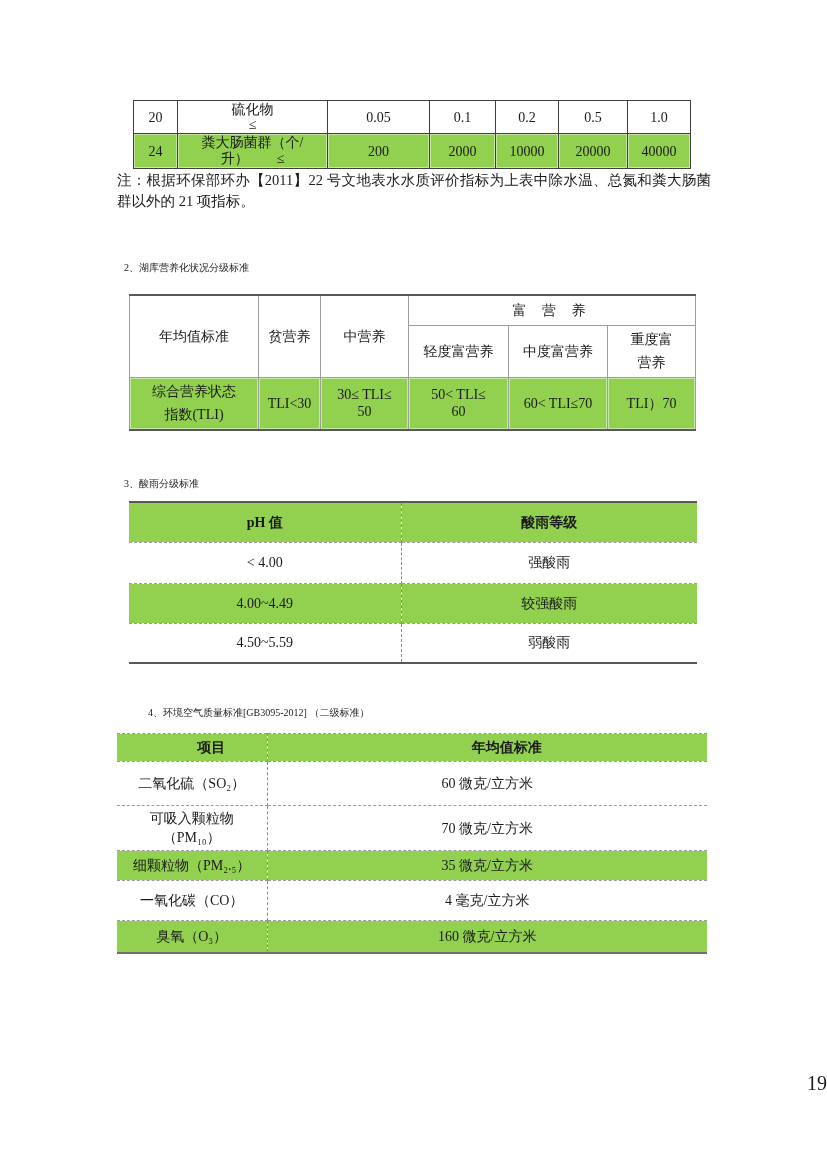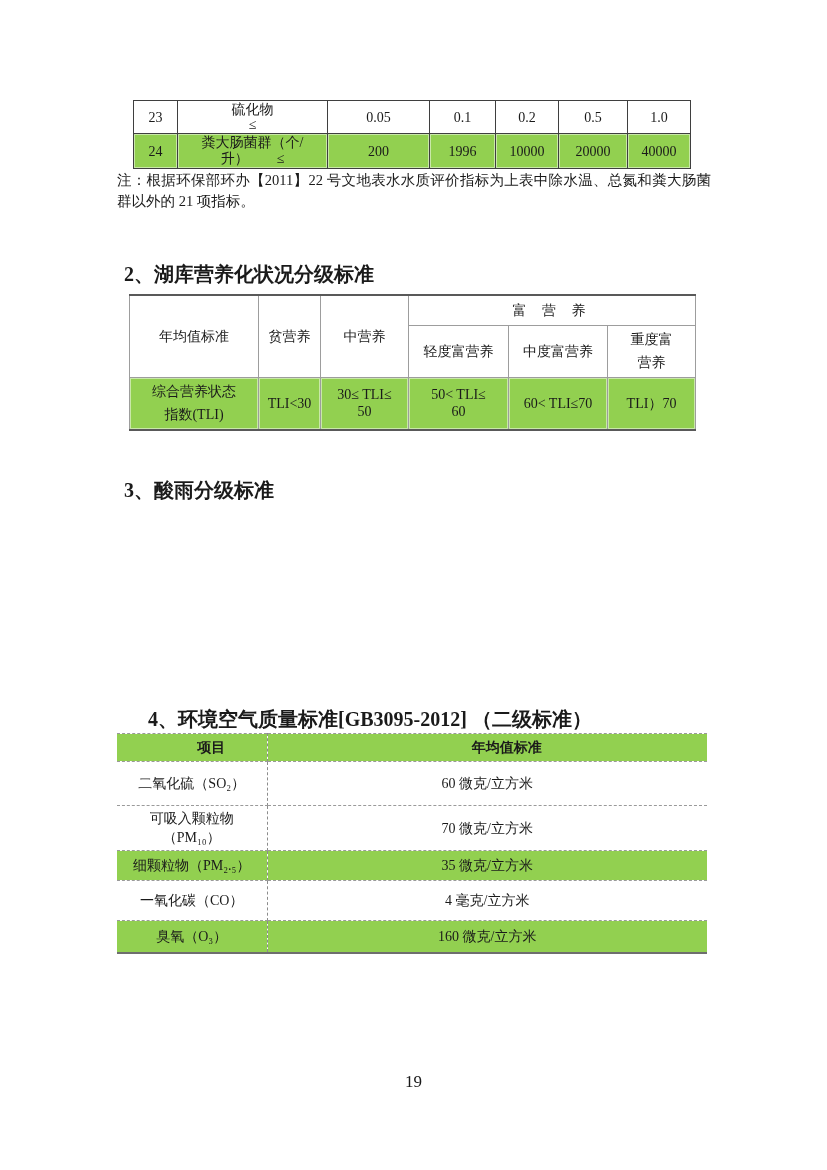--- a/index.html
+++ b/index.html
@@ -41,22 +41,22 @@
     left: 117px; top: 170px; width: 594px;
     margin: 0;
     font-size: 14.5px; line-height: 21px;
     text-align: justify;
   }
 
   
   .sec {
     position: absolute;
     margin: 0;
-    font-size: 20px;
-    font-weight: bold;
+    font-size: 10px;
+    font-weight: normal;
   }
   .sec-2 { left: 124px; top: 261px; }
   .sec-3 { left: 124px; top: 477px; }
   .sec-4 { left: 120px; top: 706px; margin-left: 28px; }
 
   
   .t2 { left: 129px; top: 294px; width: 566px;
         border-top: 2px solid #595959; border-bottom: 2px solid #595959; }
   .t2 td { border: 1px solid #9d9d9d; }
   .t2 .eu-head { letter-spacing: 6px; }
@@ -74,56 +74,56 @@
         border-top: 1px dashed #999; border-bottom: 2px solid #6e6e6e; }
   .t4 td { border-bottom: 1px dashed #9a9a9a; }
   .t4 tr:last-child td { border-bottom: none; }
   .t4 td.divR { border-right: 1px dashed #8c8c8c; }
   .t4 .hd td { font-weight: bold; padding-left: 41px; }
 
   
   .pageno {
     position: absolute;
     left: 0; top: 1072px; width: 100%;
-    text-align: center;
-    font-size: 17px;
+    text-align: right;
+    font-size: 20px;
   }
 </style>
 </head>
 <body>
 
 <div class="page">
 
   <table class="t t1">
     <colgroup>
       <col style="width:44px">
         <col style="width:150px">
         <col style="width:102px">
       <col style="width:66px">
         <col style="width:63px">
         <col style="width:69px">
         <col style="width:63px">
     </colgroup>
     <tbody>
         <tr style="height:33px">
-      <td>23</td>
+      <td>20</td>
       <td style="line-height:15px">硫化物
 ≤</td>
       <td>0.05</td>
       <td>0.1</td>
       <td>0.2</td>
       <td>0.5</td>
       <td>1.0</td>
     </tr>
     <tr style="height:35px">
       <td class="green inset">24</td>
       <td class="green inset" style="line-height:16px">粪大肠菌群（个/
 升）　　≤</td>
       <td class="green inset">200</td>
-      <td class="green inset">1996</td>
+      <td class="green inset">2000</td>
       <td class="green inset">10000</td>
       <td class="green inset">20000</td>
       <td class="green inset">40000</td>
     </tr>
   </tbody>
     </table>
 
   <p class="note">注：根据环保部环办【2011】22 号文地表水水质评价指标为上表中除水温、总氮和粪大肠菌群以外的 21 项指标。</p>
 
   <h3 class="sec sec-2">2、湖库营养化状况分级标准</h3>
@@ -157,20 +157,44 @@
 50</td>
       <td class="green inset">50&lt; TLI≤
 60</td>
       <td class="green inset">60&lt; TLI≤70</td>
       <td class="green inset">TLI）70</td>
     </tr>
   </tbody>
     </table>
 
   <h3 class="sec sec-3">3、酸雨分级标准</h3>
+  <table class="t t3">
+    <colgroup>
+        <col style="width:272px">
+        <col style="width:296px">
+      </colgroup>
+    <tbody>
+        <tr class="hd" style="height:40px">
+      <td class="green divR">pH 值</td>
+      <td class="green">酸雨等级</td>
+    </tr>
+    <tr style="height:41px">
+      <td class="divR">&lt; 4.00</td>
+      <td>强酸雨</td>
+    </tr>
+    <tr style="height:40px">
+      <td class="green divR">4.00~4.49</td>
+      <td class="green">较强酸雨</td>
+    </tr>
+    <tr style="height:40px">
+      <td class="divR">4.50~5.59</td>
+      <td>弱酸雨</td>
+    </tr>
+  </tbody>
+    </table>
 
   <h3 class="sec sec-4">4、环境空气质量标准[GB3095-2012] （二级标准）</h3>
   <table class="t t4">
     <colgroup>
         <col style="width:150px">
         <col style="width:440px">
       </colgroup>
     <tbody>
         <tr class="hd" style="height:28px">
       <td class="green divR">项目</td>

